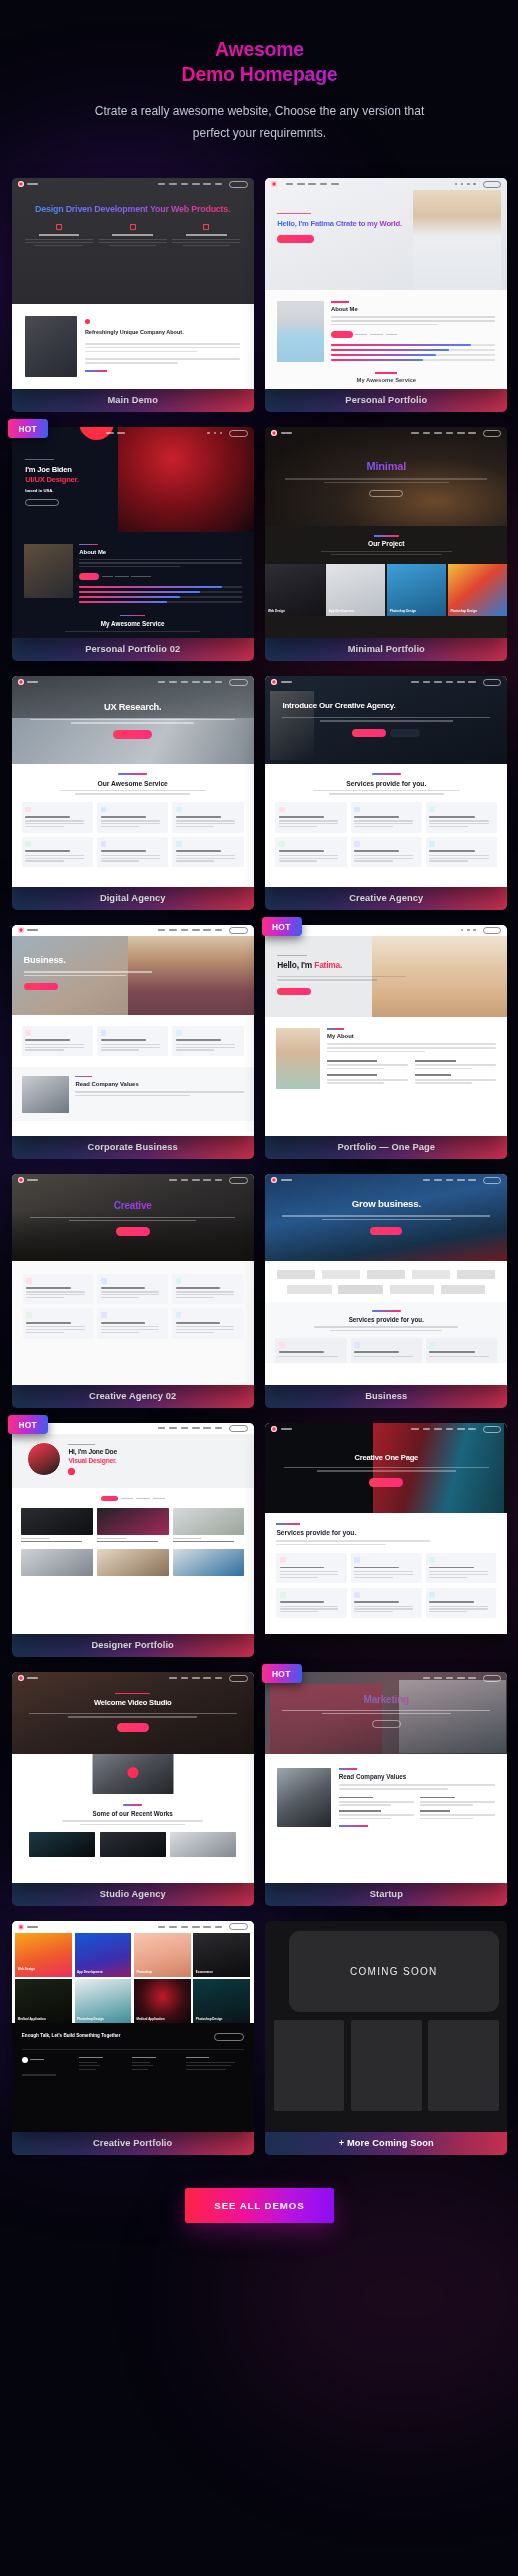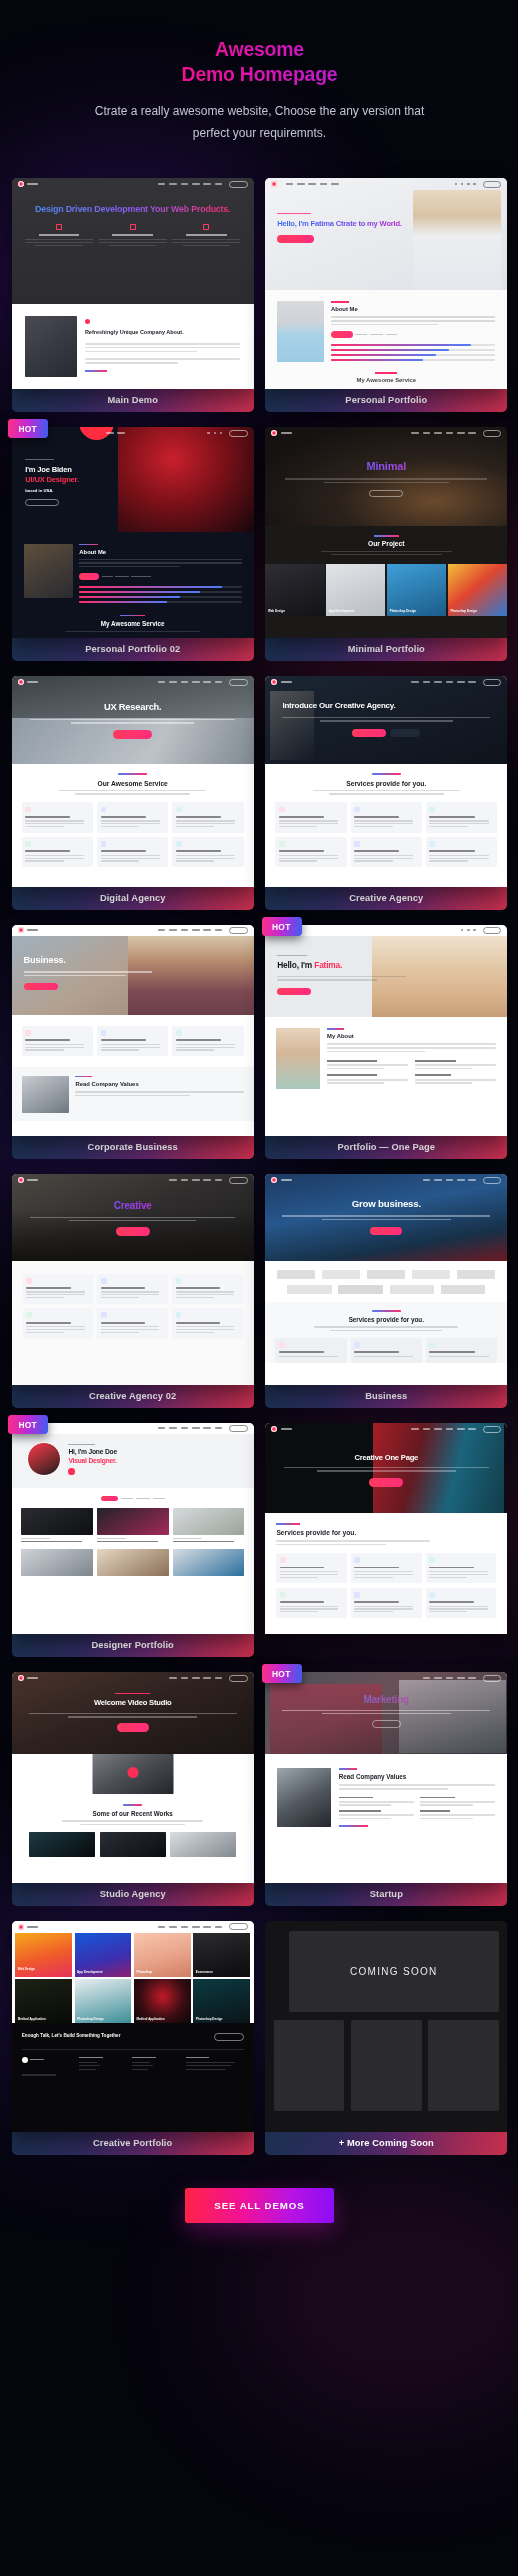--- a/index.html
+++ b/index.html
@@ -160,21 +160,21 @@
     font-weight: 700;
     letter-spacing: 0.9px;
     cursor: pointer;
     background: linear-gradient(92deg, #ff2344 0%, #f0119a 40%, #b913e0 70%, #8c0df5 100%);
     box-shadow: 0 8.4px 23.6px rgba(180,20,160,.40);
     font-family: "Liberation Sans", sans-serif;
   }
 
   
   .cs-body { position: absolute; inset: 0; background: #141417; padding: 10px 8.4px; display: flex; flex-direction: column; gap: 8.4px; }
-  .cs-top { flex: none; height: 81px; background: #2b2b2e; border-radius: 2px; display: flex; align-items: center; justify-content: center; margin-left: 15px; }
+  .cs-top { flex: none; height: 81px; background: #2b2b2e; border-radius: 11px; display: flex; align-items: center; justify-content: center; margin-left: 15px; }
   .cs-top span { color: #e9e9ee; font-size: 10px; letter-spacing: 1.3px; font-weight: 400; }
   .cs-row { display: grid; grid-template-columns: repeat(3,1fr); gap: 6.7px; height: 91px; }
   .cs-box { background: #2b2b2e; border-radius: 1.7px; }
 </style>
 </head>
 <body>
 
 <div class="glow g1"></div>
 <div class="glow g2"></div>
 <div class="glow g3"></div>

